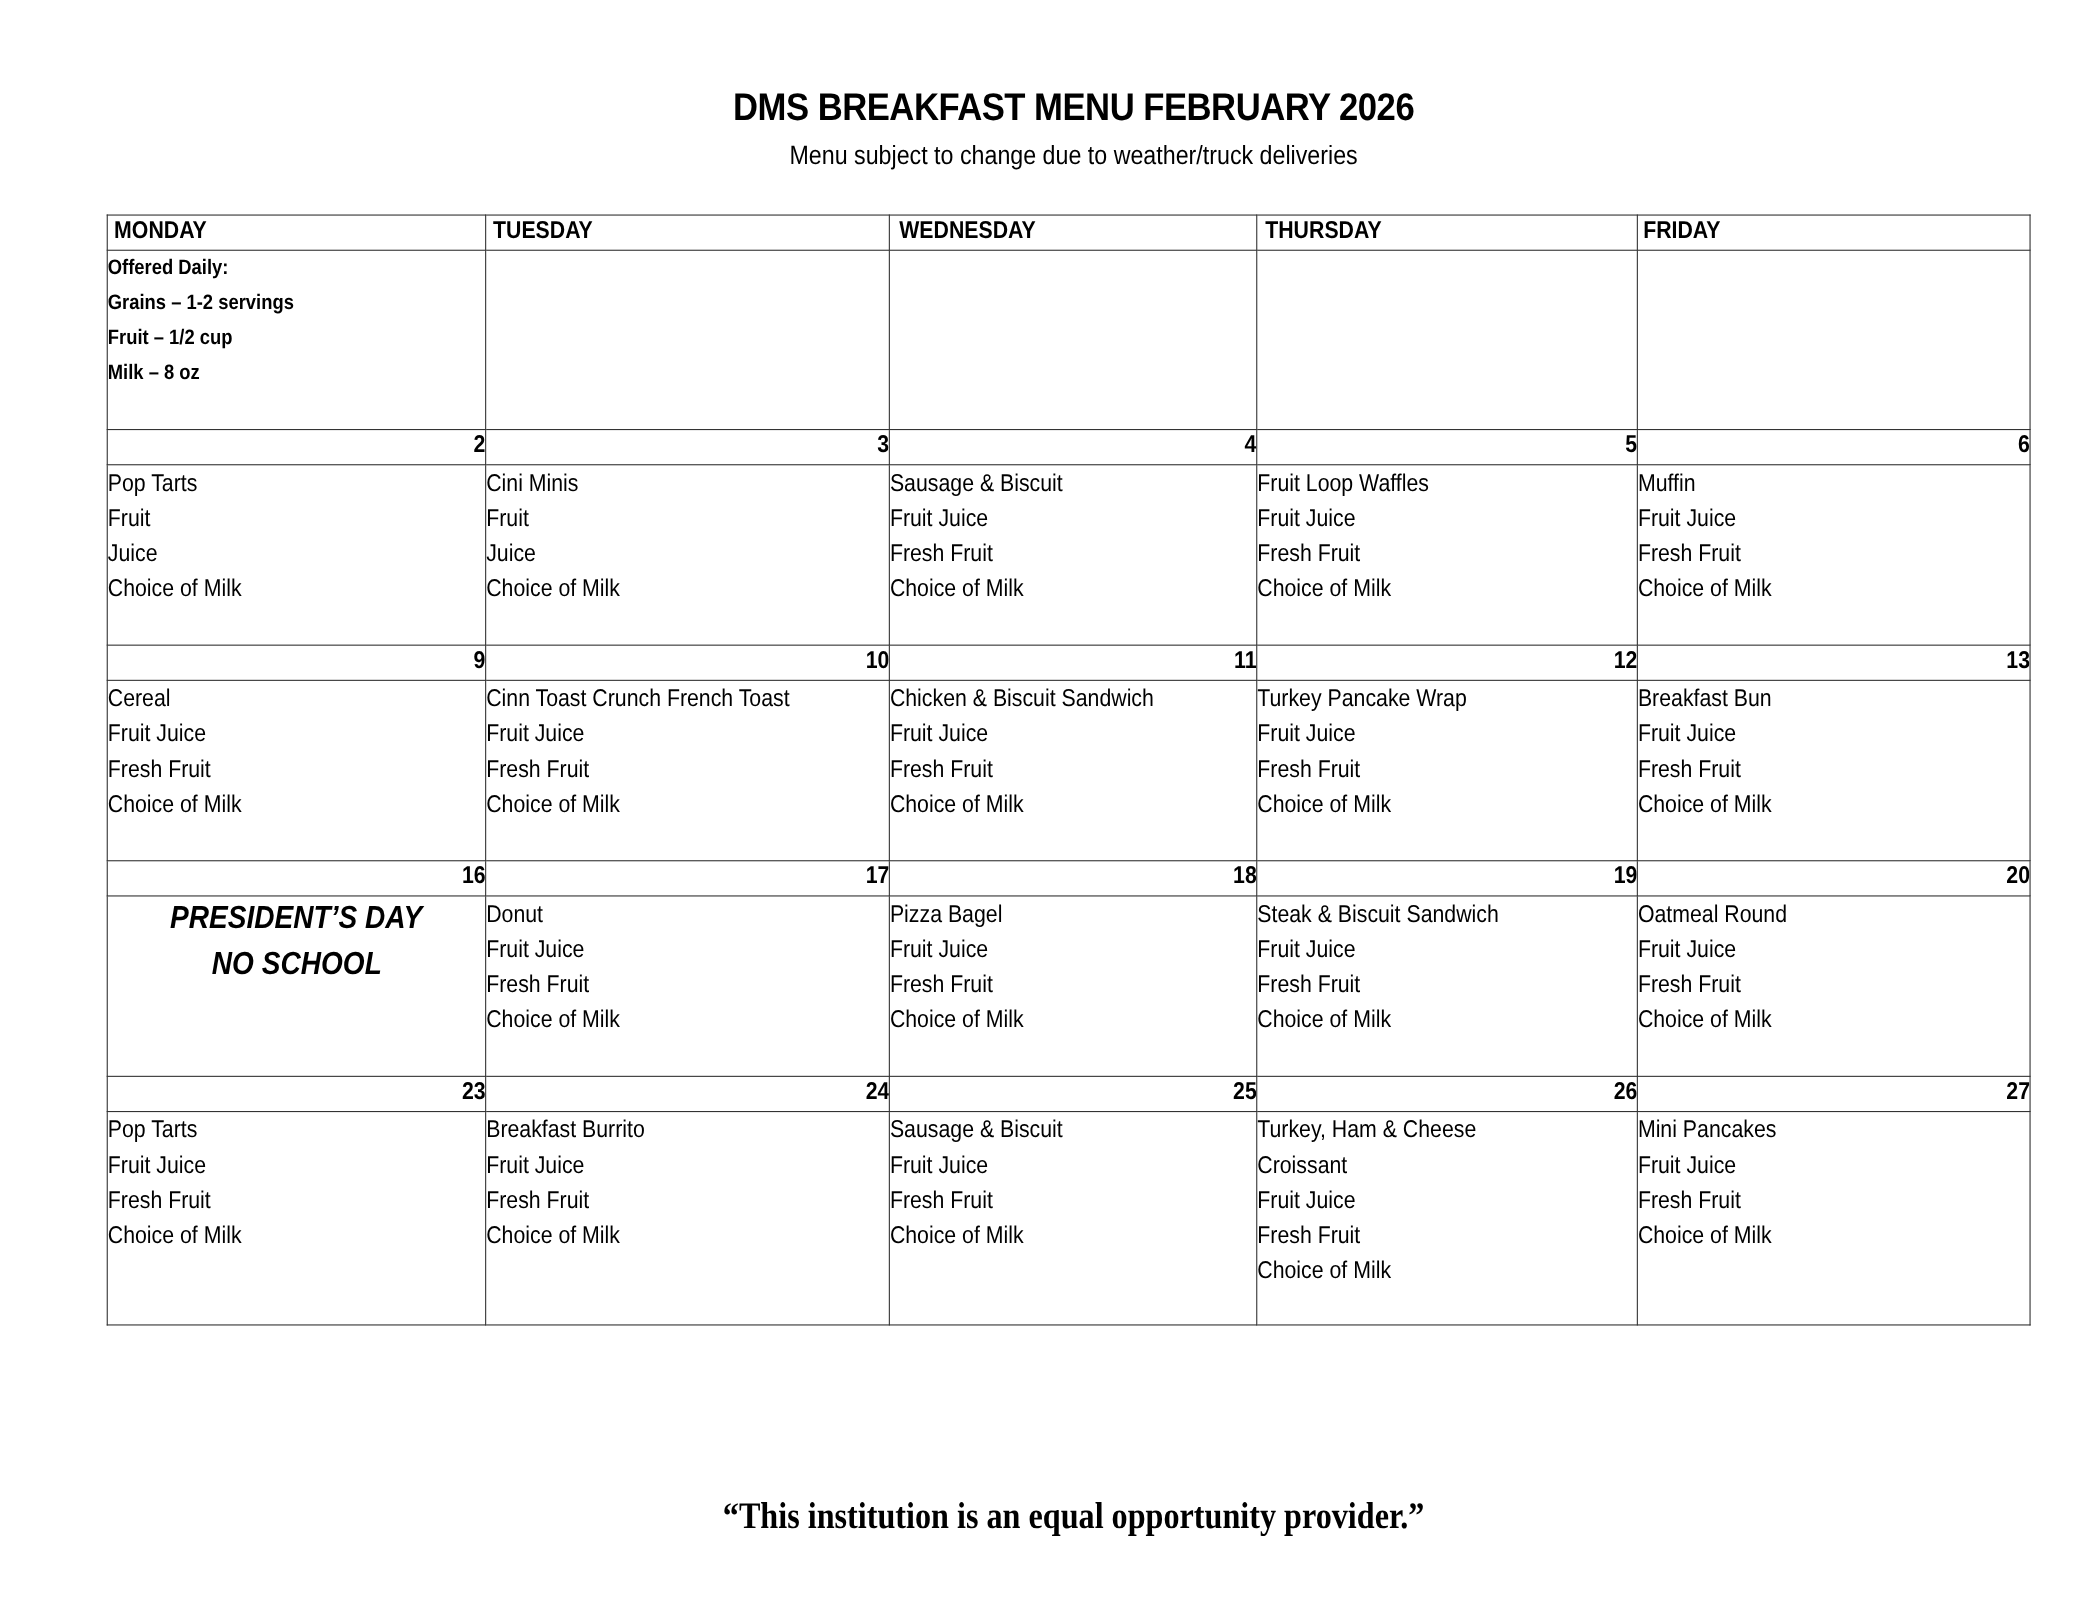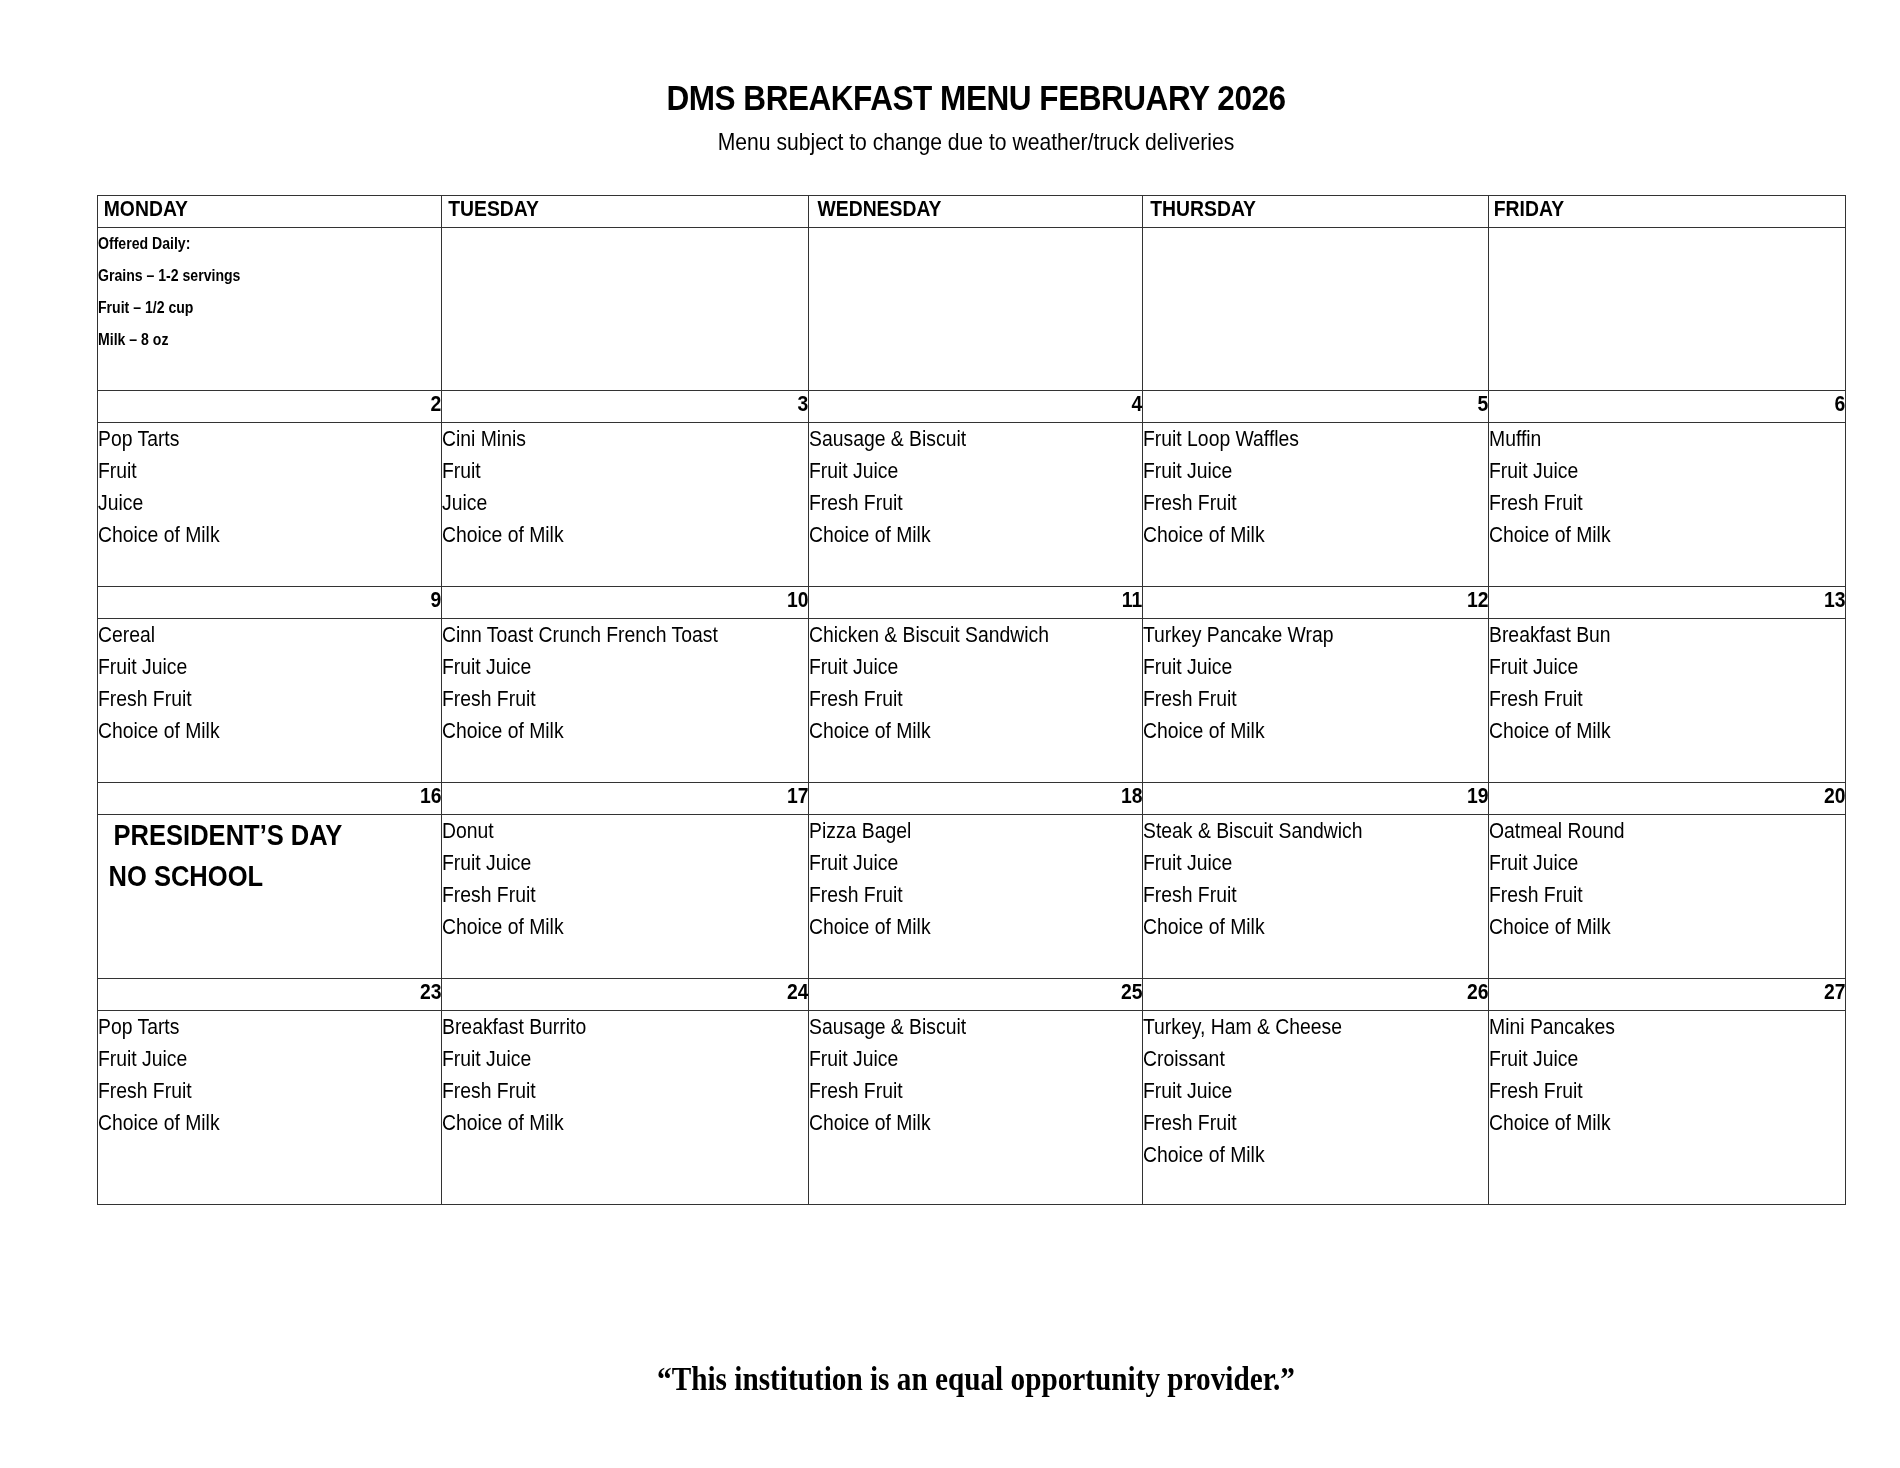--- a/index.html
+++ b/index.html
@@ -83,21 +83,21 @@
       transform: scaleX(0.88);
       transform-origin: 100% 50%;
       white-space: nowrap;
     }
     td.offered {
       height: 162px;
       padding: 2px 0 0 13px;
     }
     .offered-line {
       font-weight: bold;
-      font-size: 16px;
+      font-size: 19px;
       line-height: 32px;
     }
     td.daterow {
       height: 31px;
       text-align: right;
       vertical-align: middle;
       padding-right: 14px;
       font-weight: bold;
       font-size: 22px;
     }
@@ -107,22 +107,24 @@
     }
     td.content.last {
       height: 193px;
     }
     .item {
       font-size: 22px;
       line-height: 32px;
       white-space: nowrap;
     }
     td.holiday {
+      text-align: center;
       vertical-align: top;
       padding-top: 33px;
+      font-style: italic;
     }
     .holiday-line {
       font-weight: bold;
       font-size: 29px;
       line-height: 41px;
     }
     .footer {
       position: absolute;
       left: 0;
       width: 1952px;

